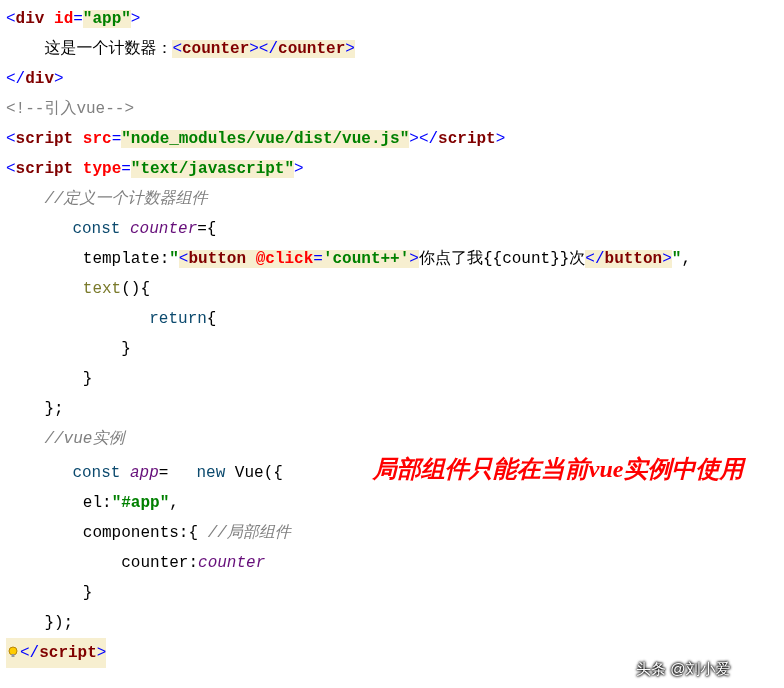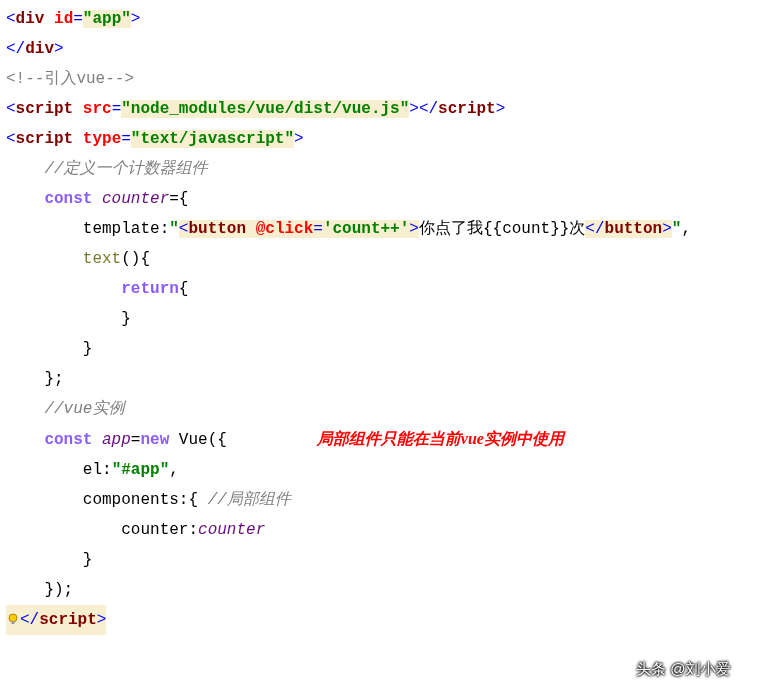--- a/index.html
+++ b/index.html
@@ -13,29 +13,29 @@
     width: 784px;
     box-sizing: border-box;
   }
   .line { white-space: pre; }
   .tag-bracket { color: #0000ff; }
   .tag-name { color: #800000; font-weight: bold; }
   .attr-name { color: #ff0000; font-weight: bold; }
   .attr-val { color: #008000; font-weight: bold; }
   .hl { background: #f7efd0; }
   .comment { color: #808080; }
-  .kw2 { color: #8b5cf6; font-weight: bold; }
+  .kw2 { color: #0c4a6e; font-weight: normal; margin-left: 28px; }
   .fn { color: #7a7a2b; }
   .ident { color: #660e7a; font-style: italic; }
   .num { color: #0000ff; }
   .plain { color: #000; }
   .annotation {
     color: #ff0000;
     font-family: "SimSun","KaiTi",serif;
-    font-size: 16px;
+    font-size: 24px;
     font-style: italic;
     font-weight: bold;
   }
   .bulb {
     display: inline-block;
     position: relative;
     top: 2px;
   }
   .watermark {
     position: absolute;
@@ -47,20 +47,21 @@
     text-shadow: 0 0 3px #000, 0 0 3px #000, 0 0 2px #000;
   }
 </style>
 </head>
 <body>
 
 <div>
 
 <div class="line"><span class="tag-bracket">&lt;</span><span class="tag-name">div</span><span> </span><span class="attr-name">id</span><span class="tag-bracket">=</span><span class="attr-val hl">"app"</span><span class="tag-bracket">&gt;</span></div>
 
+<div class="line"><span>    </span><span class="plain">这是一个计数器：</span><span class="hl"><span class="tag-bracket">&lt;</span><span class="tag-name">counter</span><span class="tag-bracket">&gt;</span></span><span class="hl"><span class="tag-bracket">&lt;/</span><span class="tag-name">counter</span><span class="tag-bracket">&gt;</span></span></div>
 
 <div class="line"><span class="tag-bracket">&lt;/</span><span class="tag-name">div</span><span class="tag-bracket">&gt;</span></div>
 
 <div class="line"><span class="comment">&lt;!--引入vue--&gt;</span></div>
 
 <div class="line"><span class="tag-bracket">&lt;</span><span class="tag-name">script</span><span> </span><span class="attr-name">src</span><span class="tag-bracket">=</span><span class="attr-val hl">"node_modules/vue/dist/vue.js"</span><span class="tag-bracket">&gt;</span><span class="tag-bracket">&lt;/</span><span class="tag-name">script</span><span class="tag-bracket">&gt;</span></div>
 
 <div class="line"><span class="tag-bracket">&lt;</span><span class="tag-name">script</span><span> </span><span class="attr-name">type</span><span class="tag-bracket">=</span><span class="attr-val hl">"text/javascript"</span><span class="tag-bracket">&gt;</span></div>
 
 <div class="line"><span>    </span><span class="comment" style="font-style:italic">//定义一个计数器组件</span></div>

